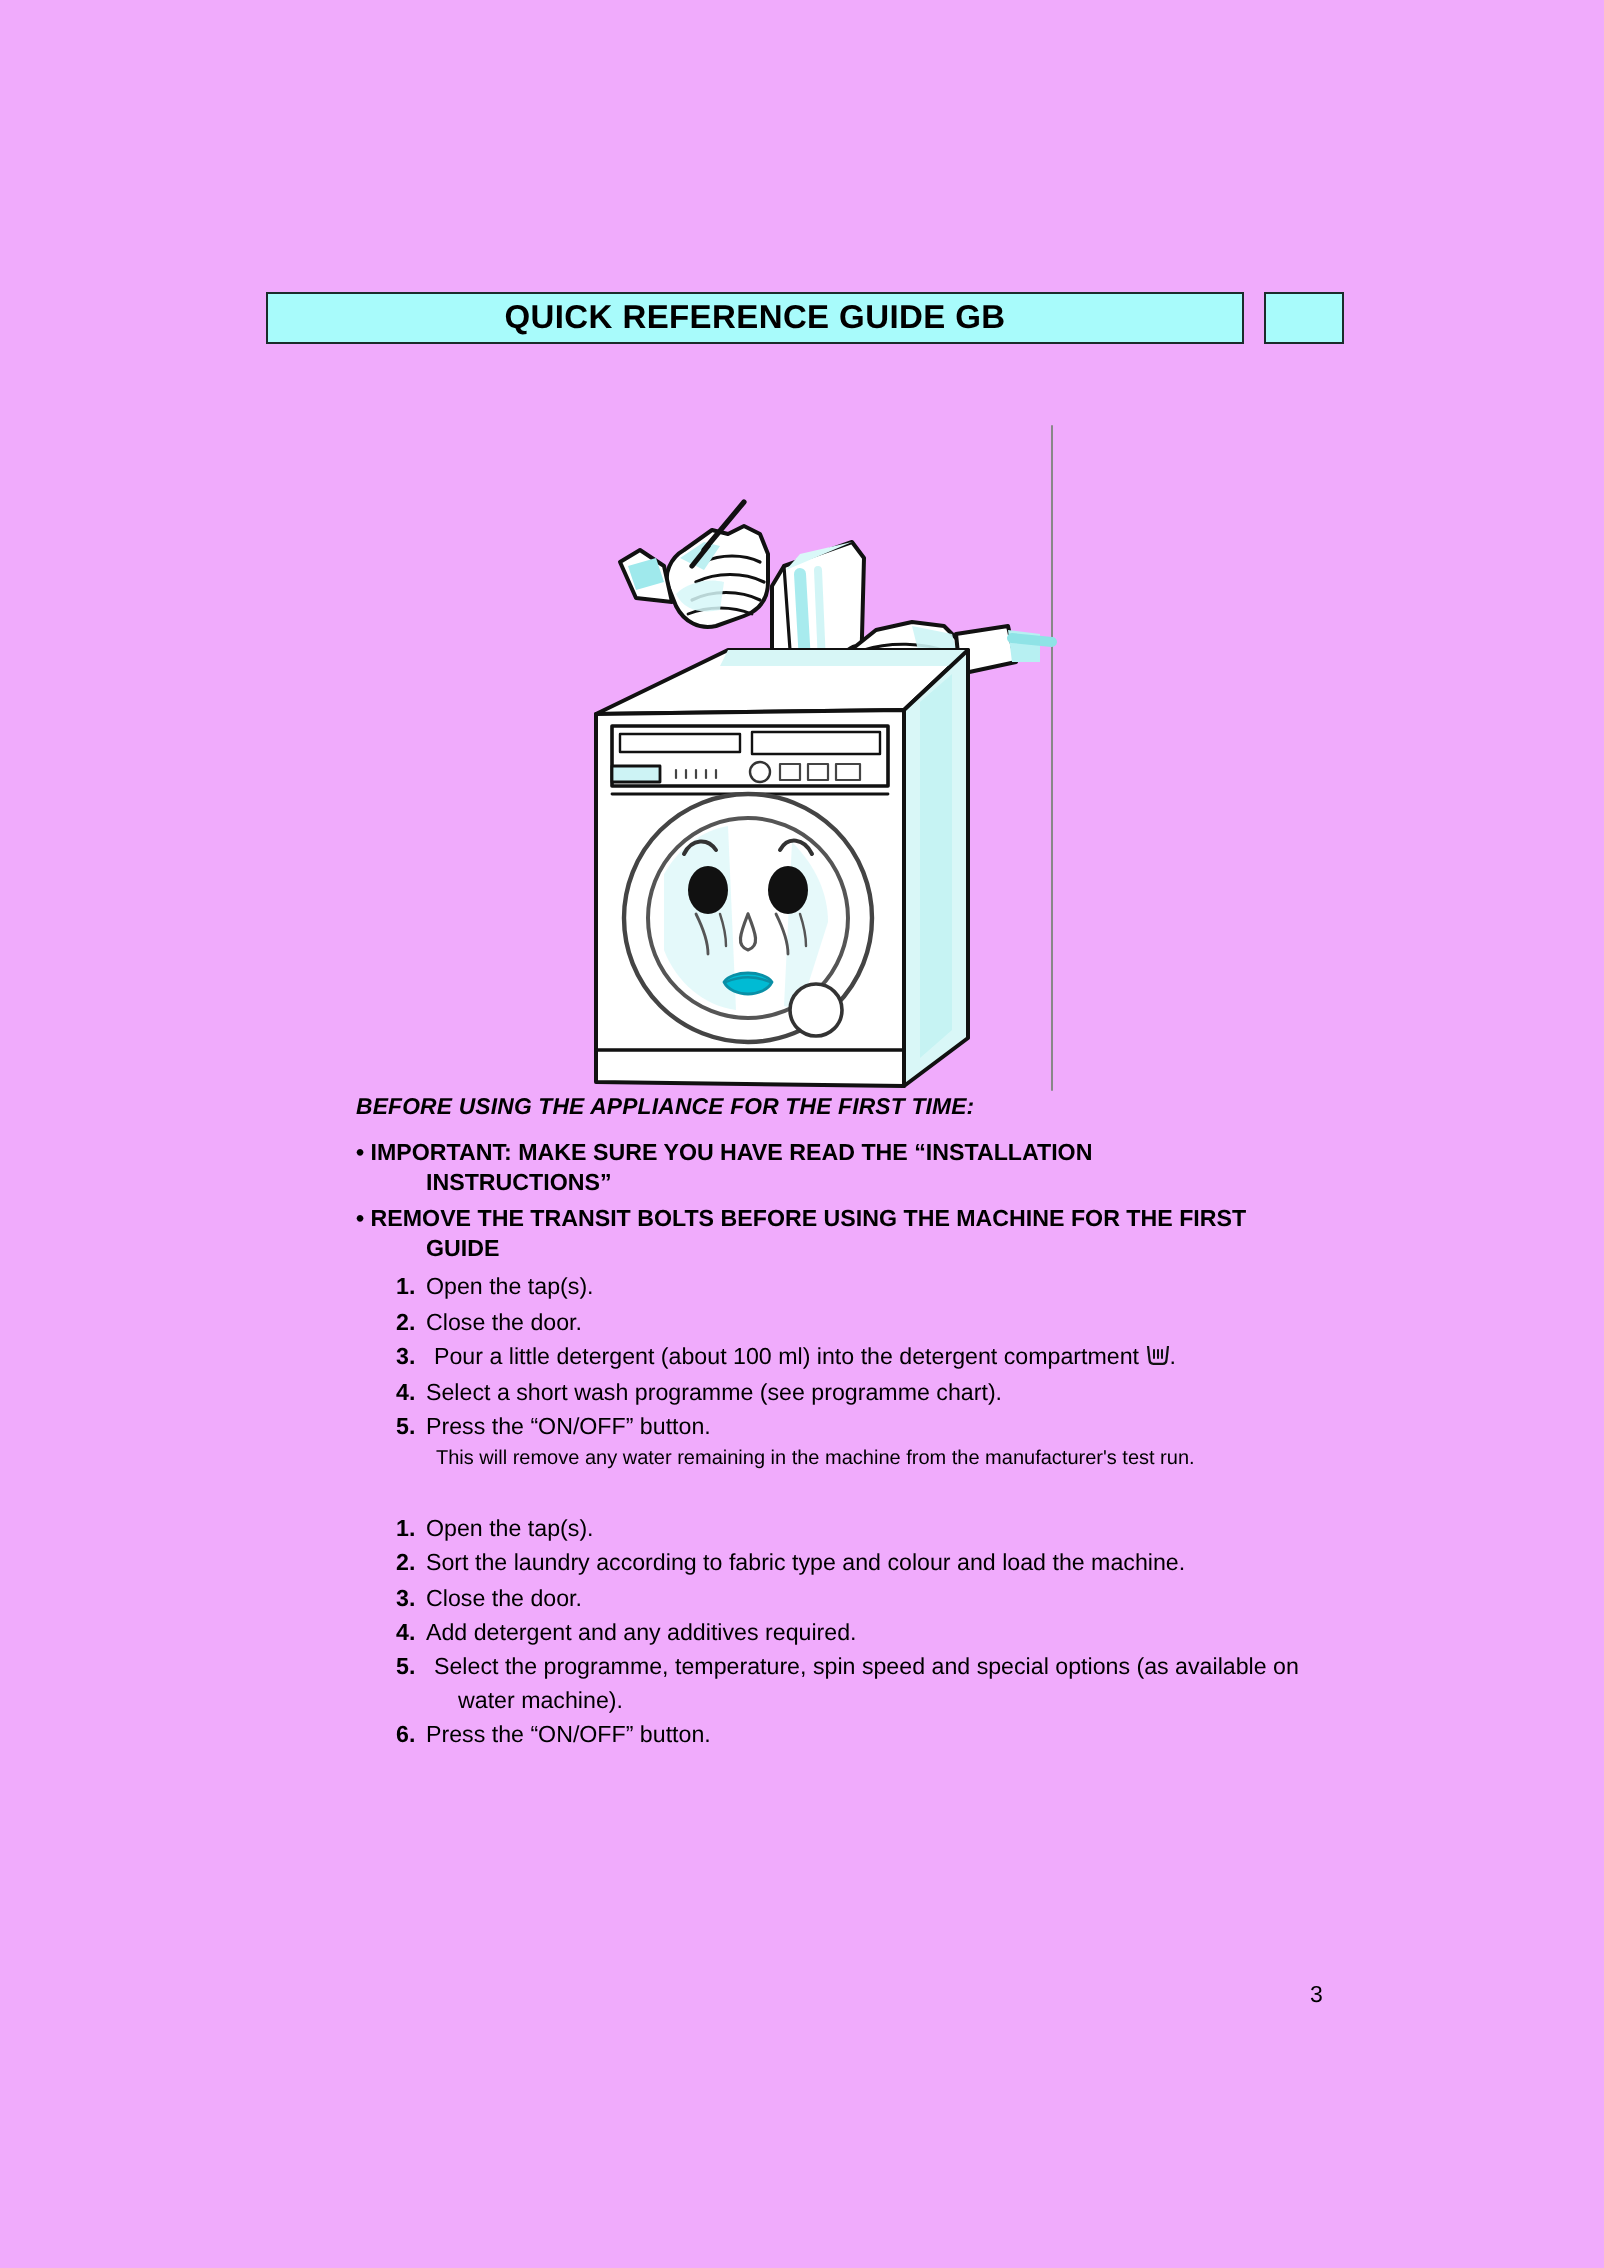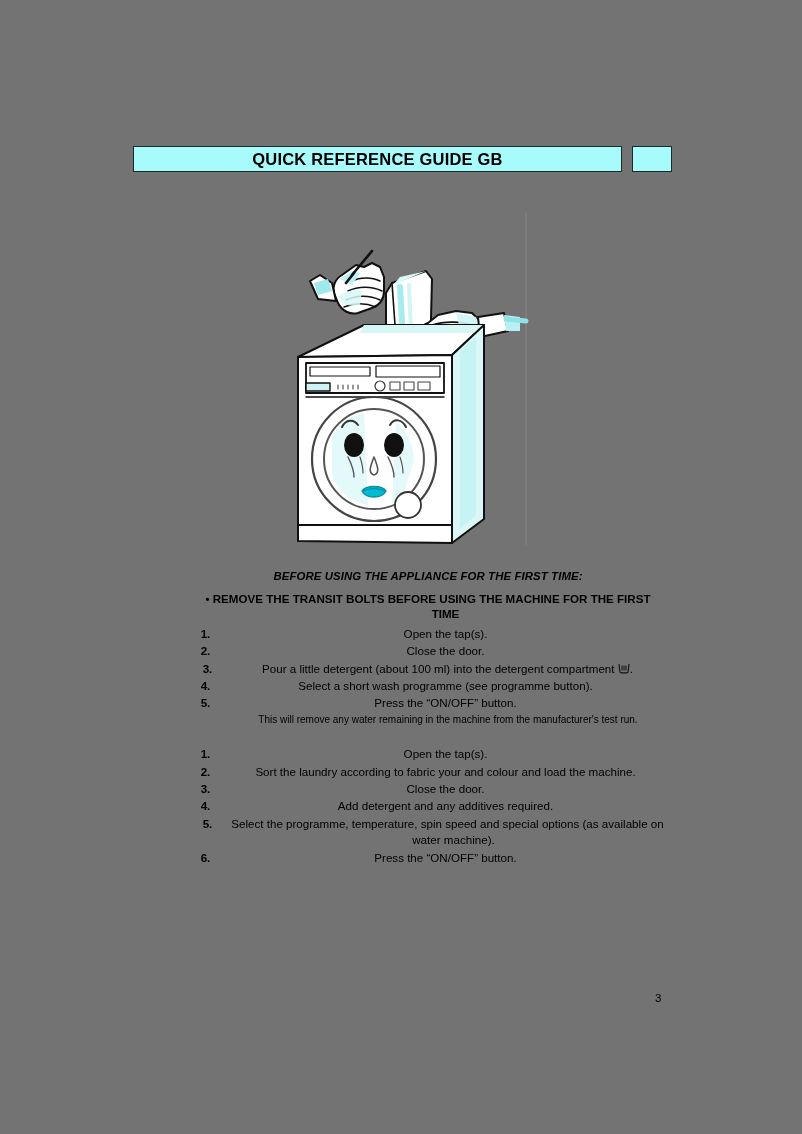--- a/index.html
+++ b/index.html
@@ -9,21 +9,21 @@
     background: #ffffff;
   }
   body {
     font-family: "Liberation Sans", sans-serif;
     color: #000000;
   }
   #page {
     position: relative;
     width: 802px;
     height: 1134px;
-    background: #737373;
+    background: #f0abfc;
     overflow: hidden;
   }
 
   
   #header-row {
     position: absolute;
     left: 133px;
     top: 146px;
     width: 539px;
     height: 26px;
@@ -66,23 +66,22 @@
     top: 205px;
     width: 260px;
     height: 345px;
   }
   #illustration svg { display: block; }
 
   
   #content {
     position: absolute;
     left: 178px;
-    top: 570px;
+    top: 548px;
     width: 500px;
-    text-align: center;
   }
   .section-head {
     font-size: 11.4px;
     font-weight: bold;
     font-style: italic;
     margin: 0 0 9px 0;
     letter-spacing: 0.1px;
   }
   .bullet-list {
     margin: 0 0 4px 0;
@@ -262,22 +261,26 @@
     </svg>
   </div>
 
   <div id="content">
 
     <div>
       <p class="section-head">BEFORE USING THE APPLIANCE FOR THE FIRST TIME:</p>
 
       <ul class="bullet-list">
         <li class="bullet-item">
+          <span>•&nbsp;</span><span>IMPORTANT: MAKE SURE YOU HAVE READ THE “INSTALLATION</span>
+          <span class="cont">INSTRUCTIONS”</span>
+        </li>
+        <li class="bullet-item">
           <span>•&nbsp;</span><span>REMOVE THE TRANSIT BOLTS BEFORE USING THE MACHINE FOR THE FIRST</span>
-          <span class="cont">TIME</span>
+          <span class="cont">GUIDE</span>
         </li>
       </ul>
 
       <ol class="num-list">
         <li class="num-item">
           <span class="num">1.</span>
           <span class="txt">Open the tap(s).</span>
         </li>
         <li class="num-item">
           <span class="num">2.</span>
@@ -287,42 +290,42 @@
           <span class="num wide">3.</span>
           <span class="txt"><span>Pour a little detergent (about 100 ml) into the detergent compartment</span>&nbsp;<span class="tub-glyph"><svg width="12" height="11" viewBox="0 0 12 11">
                   <path d="M1 1 L1.8 8.2 C1.9 9.3 2.6 9.9 3.6 9.9 L8.4 9.9 C9.4 9.9 10.1 9.3 10.2 8.2 L11 1" fill="none" stroke="#111" stroke-width="1.1"></path>
                   <line x1="4" y1="2.6" x2="4" y2="7.4" stroke="#111" stroke-width="1"></line>
                   <line x1="6" y1="2.6" x2="6" y2="7.4" stroke="#111" stroke-width="1"></line>
                   <line x1="8" y1="2.6" x2="8" y2="7.4" stroke="#111" stroke-width="1"></line>
                 </svg></span><span>.</span></span>
         </li>
         <li class="num-item">
           <span class="num">4.</span>
-          <span class="txt">Select a short wash programme (see programme button).</span>
+          <span class="txt">Select a short wash programme (see programme chart).</span>
         </li>
         <li class="num-item">
           <span class="num">5.</span>
           <span class="txt">Press the “ON/OFF” button.</span>
         </li>
       </ol>
       <span class="sub-note" style="padding-left:40px;">This will remove any water remaining in the machine from the manufacturer's test run.</span>
     </div>
 
     <div class="spacer-md"></div>
 
     <div>
 
       <ol class="num-list">
         <li class="num-item">
           <span class="num">1.</span>
           <span class="txt">Open the tap(s).</span>
         </li>
         <li class="num-item">
           <span class="num">2.</span>
-          <span class="txt">Sort the laundry according to fabric your and colour and load the machine.</span>
+          <span class="txt">Sort the laundry according to fabric type and colour and load the machine.</span>
         </li>
         <li class="num-item">
           <span class="num">3.</span>
           <span class="txt">Close the door.</span>
         </li>
         <li class="num-item">
           <span class="num">4.</span>
           <span class="txt">Add detergent and any additives required.</span>
         </li>
         <li class="num-item">

